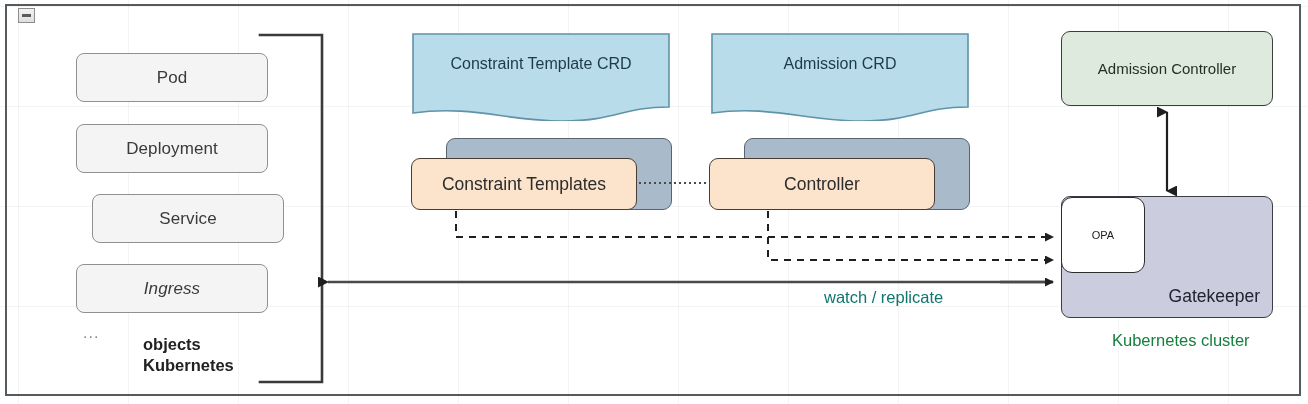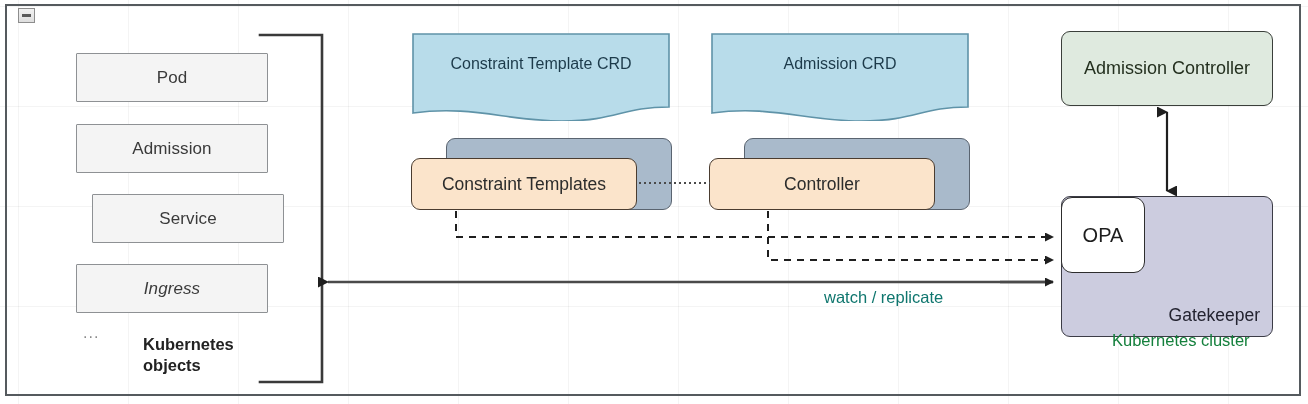--- a/index.html
+++ b/index.html
@@ -45,21 +45,21 @@
   .collapse-btn .minus{
     display:block;width:9px;height:3px;background:#5a5a5a;
   }
 
   
   .kbox{
     position:absolute;
     width:192px;height:49px;
     background:#f4f4f4;
     border:1.6px solid #8e9194;
-    border-radius:1px;
+    border-radius:8px;
     box-sizing:border-box;
     display:flex;align-items:center;justify-content:center;
     font-size:17px;color:#3a3a3a;
     letter-spacing:.1px;
   }
 
   .ellipsis{
     position:absolute;left:83px;top:325px;
     font-size:16px;color:#8a8a8a;letter-spacing:1px;
     line-height:1;
@@ -117,47 +117,47 @@
   
   .admission{
     position:absolute;
     left:1061px;top:31px;
     width:212px;height:75px;
     background:#dfeadf;
     border:1.8px solid #3a3f3a;
     border-radius:9px;
     box-sizing:border-box;
     display:flex;align-items:center;justify-content:center;
-    font-size:18px;color:#24301f;
+    font-size:15px;color:#24301f;
   }
 
   
   .gatekeeper{
     position:absolute;
     left:1061px;top:196px;
-    width:212px;height:141px;
+    width:212px;height:122px;
     background:#ccccdf;
     border:1.8px solid #3c3c46;
     border-radius:9px;
     box-sizing:border-box;
   }
   .gatekeeper .gk-label{
     position:absolute;right:12px;bottom:10px;
     font-size:17.5px;color:#232330;
   }
   .opa{
     position:absolute;
     left:1061px;top:197px;
     width:84px;height:76px;
     background:#ffffff;
     border:1.8px solid #2d2d2d;
     border-radius:11px;
     box-sizing:border-box;
     display:flex;align-items:center;justify-content:center;
-    font-size:20px;color:#1d1d1d;
+    font-size:11px;color:#1d1d1d;
   }
 
   .cluster-label{
     position:absolute;left:1112px;top:331px;
     font-size:16.5px;color:#15803d;
   }
 
   .watch-label{
     position:absolute;left:824px;top:288px;
     font-size:16.5px;color:#0f766e;
@@ -179,34 +179,34 @@
   <div class="frame"></div>
 
   <div class="collapse-btn">
     <span class="minus"></span>
   </div>
 
   <div class="kbox" style="left:76px;top:53px;">
     <span>Pod</span>
   </div>
   <div class="kbox" style="left:76px;top:124px;">
-    <span>Admission</span>
+    <span>Deployment</span>
   </div>
   <div class="kbox" style="left:92px;top:194px;">
     <span>Service</span>
   </div>
   <div class="kbox" style="left:76px;top:264px;font-style:italic;">
     <span>Ingress</span>
   </div>
 
   <div class="ellipsis">...</div>
 
   <div class="kobj-label">
+    <div>objects</div>
     <div>Kubernetes</div>
-    <div>objects</div>
   </div>
 
   <div class="bracket">
     <svg width="68" height="351" viewBox="0 0 68 351" fill="none">
       <path d="M2 2 H64 V349 H2" stroke="#3a3a3a" stroke-width="2.6" fill="none" stroke-linecap="square" stroke-linejoin="miter"></path>
     </svg>
   </div>
 
   <div class="crd" style="left:412px;top:33px;">
     <svg viewBox="0 0 258 88" preserveAspectRatio="none">

